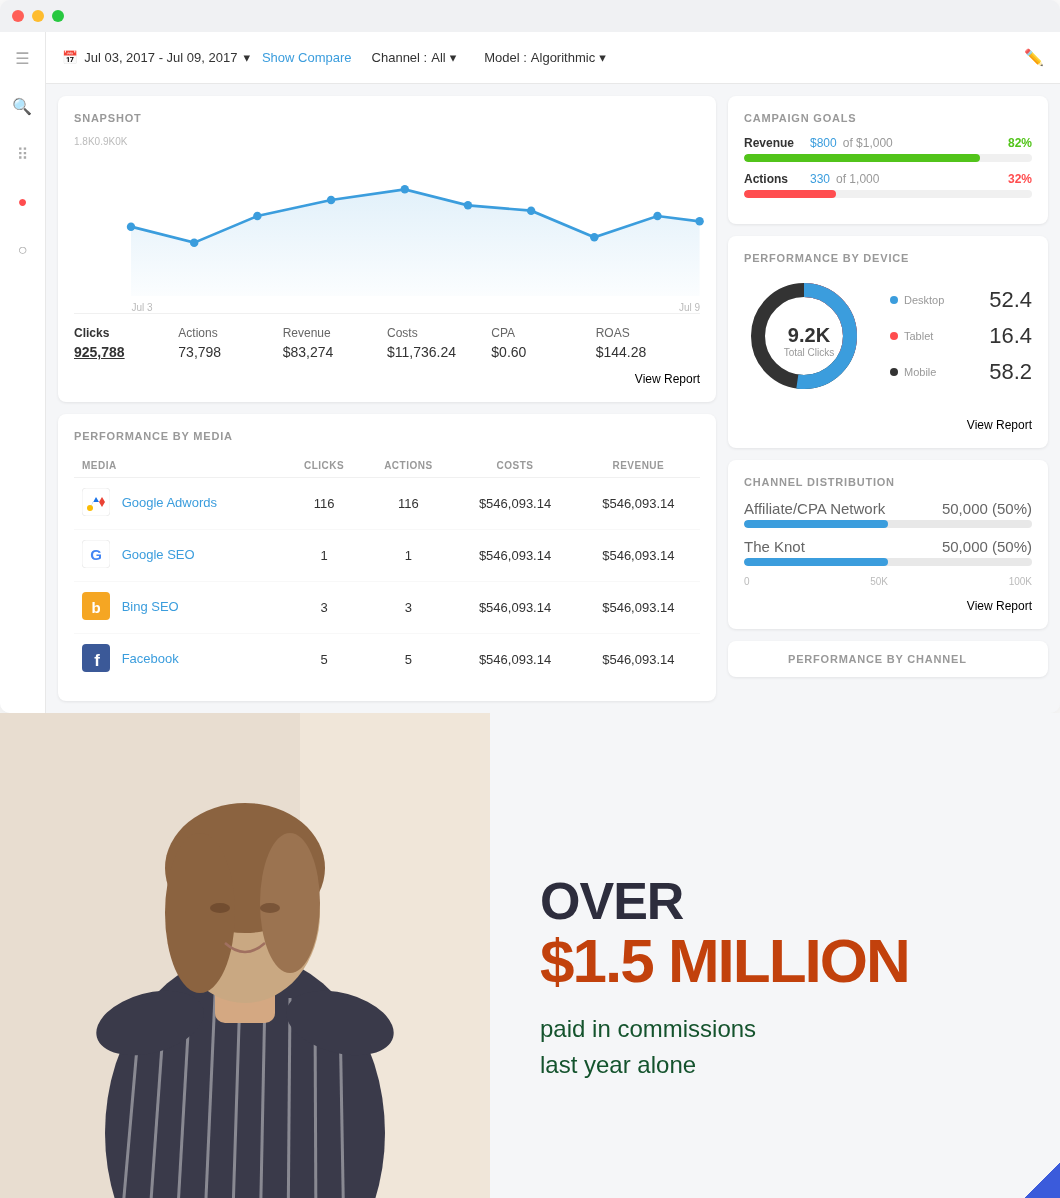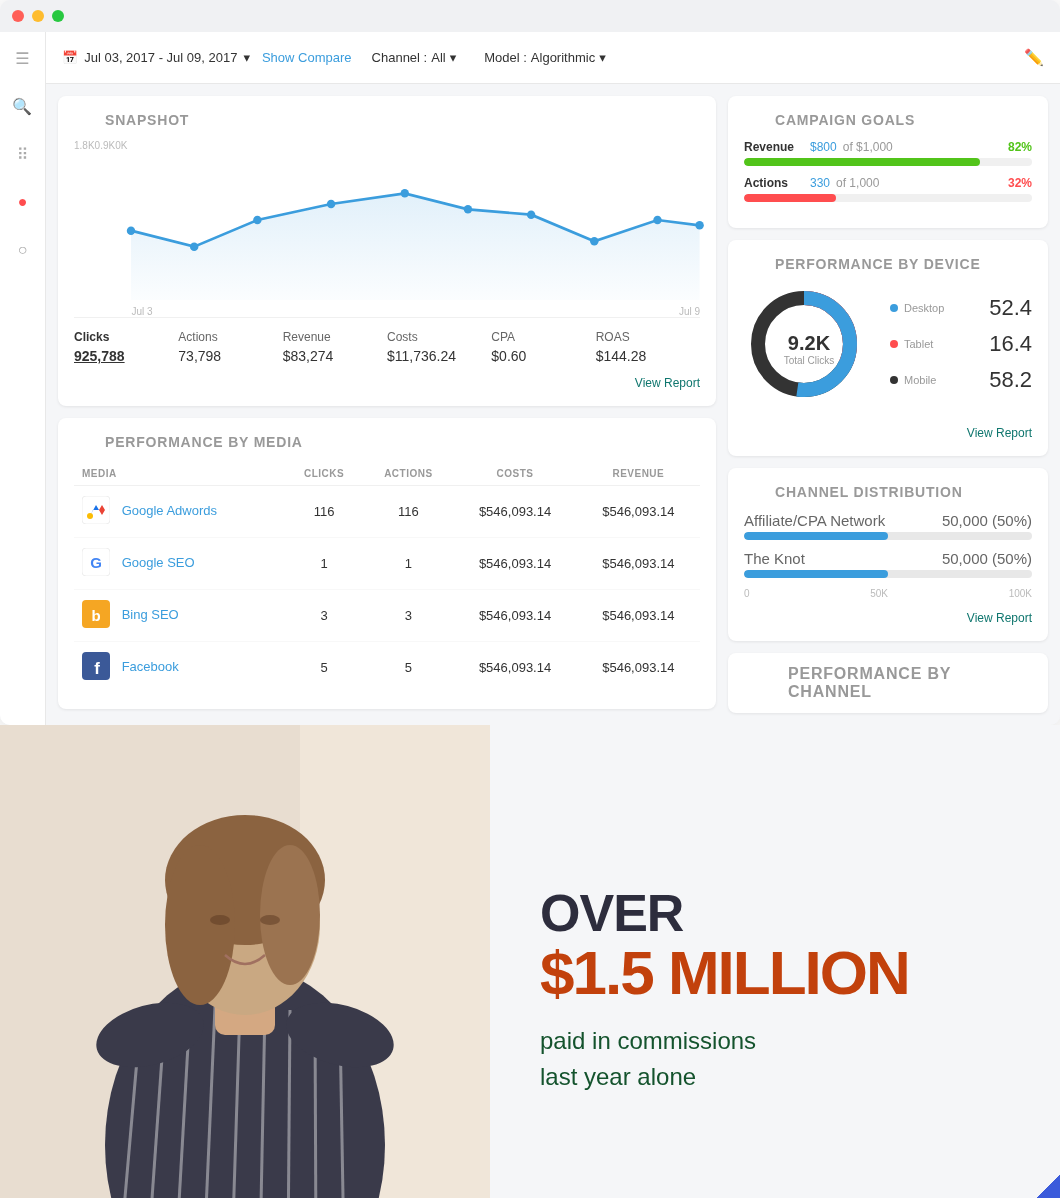--- a/index.html
+++ b/index.html
@@ -88,41 +88,41 @@
       overflow: auto;
     }
 
     .card {
       background: #fff;
       border-radius: 8px;
       padding: 16px;
       box-shadow: 0 1px 3px rgba(0,0,0,0.08);
     }
     .card-title {
-      font-size: 14px; font-weight: 700; color: #999;
-      letter-spacing: 0.8px; text-transform: uppercase; margin-bottom: 12px; margin-left: 31px;
+      font-size: 11px; font-weight: 700; color: #999;
+      letter-spacing: 0.8px; text-transform: uppercase; margin-bottom: 12px;
     }
 
     
     .snapshot-card { grid-row: 1; }
     .y-label { font-size: 10px; color: #bbb; }
 
     
     .chart-svg { width: 100%; height: 160px; overflow: visible; }
 
     .stats-row {
       display: flex; gap: 0; border-top: 1px solid #f0f0f0; padding-top: 12px;
       align-items: flex-start;
     }
     .stat-item { flex: 1; }
     .stat-label { font-size: 12px; color: #666; margin-bottom: 4px; }
     .stat-label.bold { font-weight: 700; color: #333; }
     .stat-value { font-size: 14px; color: #333; }
     .stat-value.underline { text-decoration: underline; font-weight: 600; }
-    .view-report-link { color: #0f766e; font-size: 12px; cursor: pointer; float: right; margin-top: 4px; }
+    .view-report-link { color: #000000; font-size: 12px; cursor: pointer; float: right; margin-top: 4px; }
 
     
     .media-card { grid-column: 1; }
     .media-table { width: 100%; border-collapse: collapse; }
     .media-table th {
       font-size: 10px; font-weight: 700; color: #999;
       letter-spacing: 0.5px; text-align: left; padding: 6px 8px;
       text-transform: uppercase; border-bottom: 1px solid #f0f0f0;
     }
     .media-table th:not(:first-child) { text-align: center; }
@@ -165,21 +165,21 @@
     .legend-value { font-size: 22px; font-weight: 300; color: #333; }
 
     
     .channel-item { margin-bottom: 10px; }
     .channel-header { display: flex; justify-content: space-between; font-size: 15px; color: #666; margin-bottom: 3px; }
     .channel-bar-bg { height: 8px; background: #e8e8e8; border-radius: 4px; overflow: hidden; }
     .channel-bar-fill { height: 100%; background: #3b9ddd; border-radius: 4px; }
     .channel-axis { display: flex; justify-content: space-between; font-size: 10px; color: #bbb; margin-top: 4px; }
 
     
-    .perf-channel-title { font-size: 16px; font-weight: 700; color: #999; letter-spacing: 0.8px; text-transform: uppercase; padding-left: 44px; }
+    .perf-channel-title { font-size: 11px; font-weight: 700; color: #999; letter-spacing: 0.8px; text-transform: uppercase; padding-left: 44px; }
 
     
     .bottom-section {
       width: 1060px;
       height: 530px;
       display: flex;
       background: #1a1a2e;
       position: relative;
       overflow: hidden;
     }

